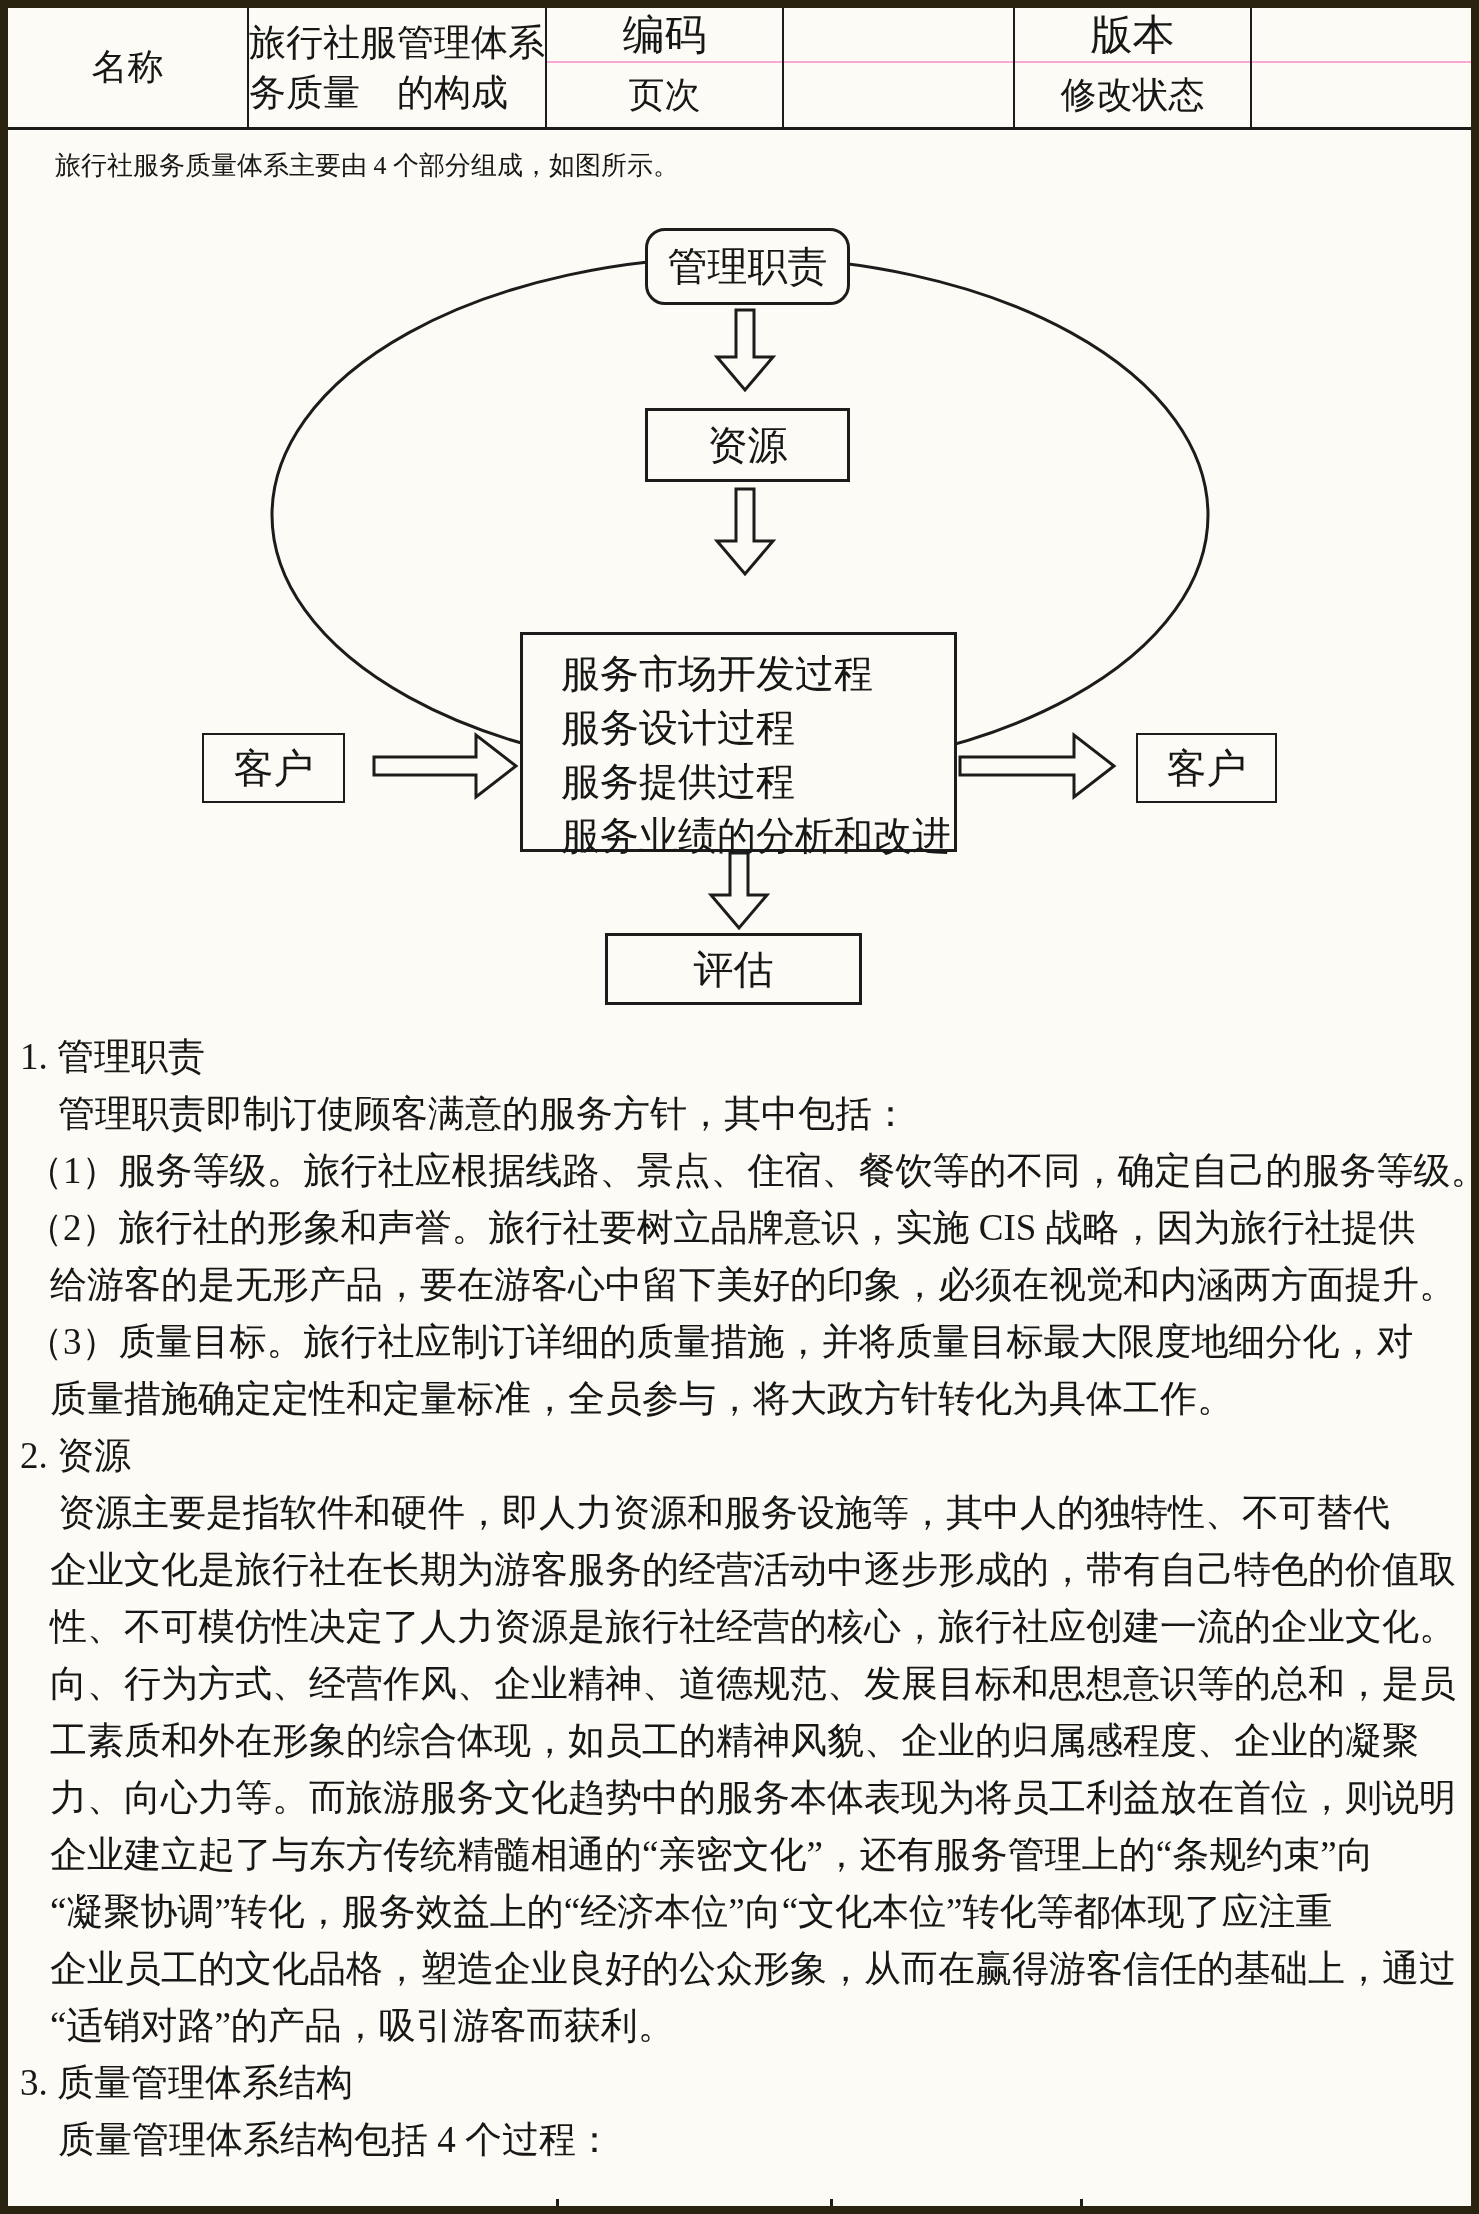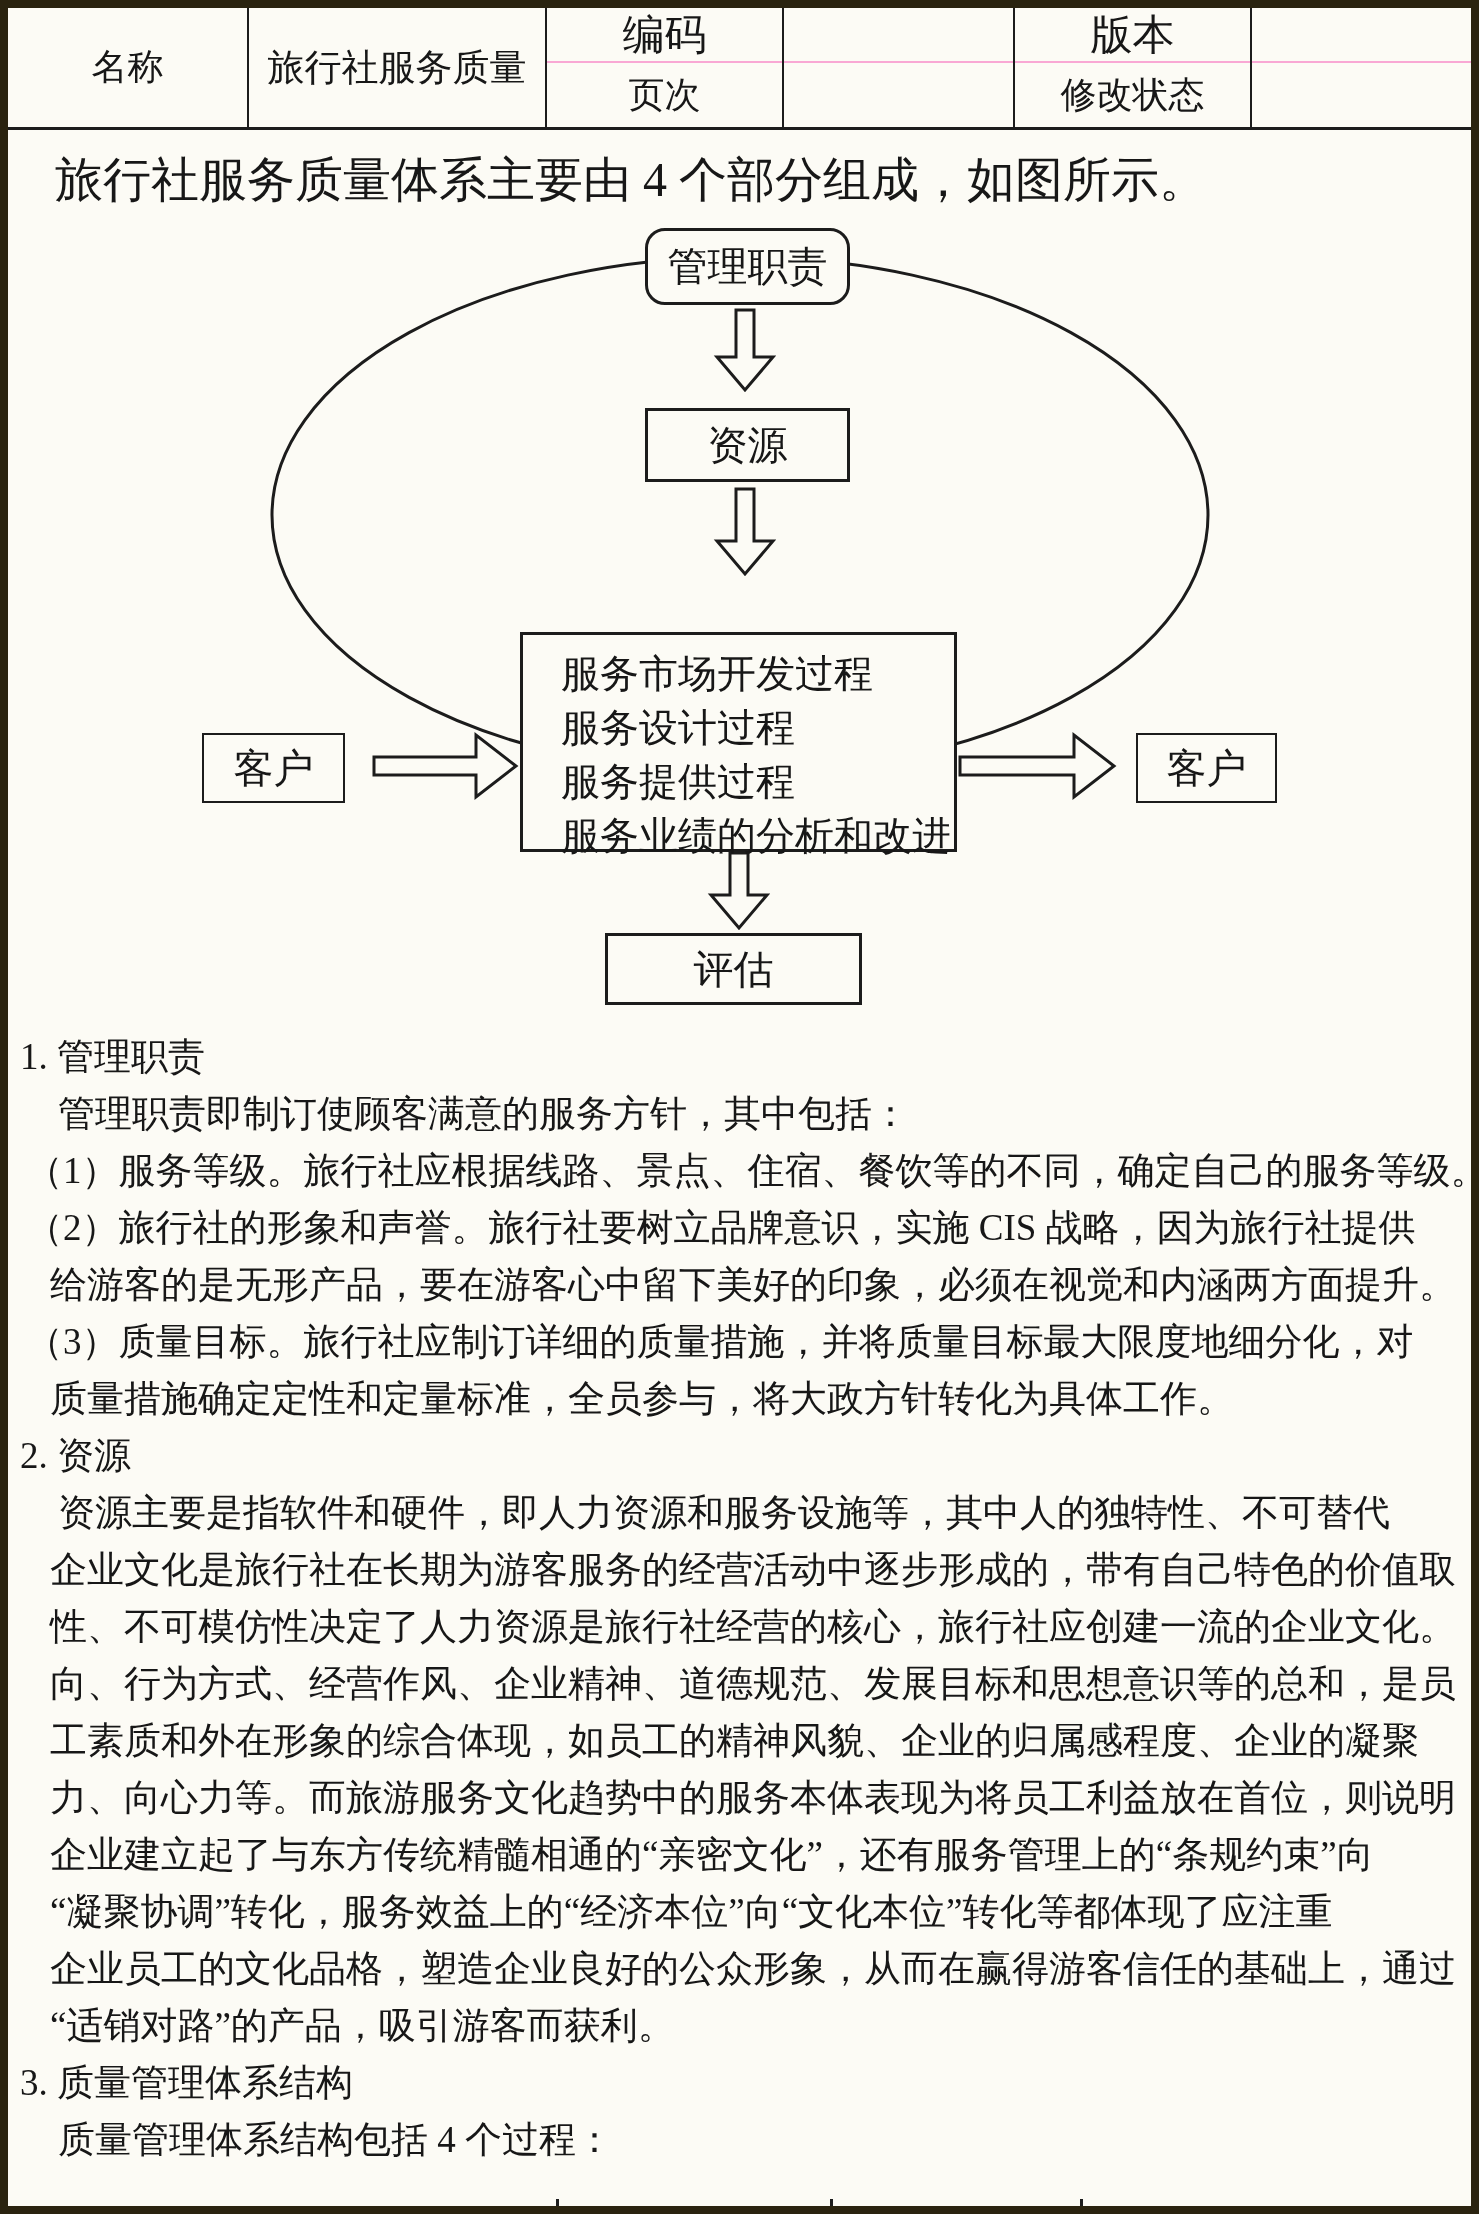--- a/index.html
+++ b/index.html
@@ -12,21 +12,21 @@
   .tcol{position:absolute;top:0;height:100%;border-left:2px solid #1c1c1c;box-sizing:border-box;}
   .tcol.first{border-left:none;}
   .cellfull{width:100%;height:100%;display:flex;align-items:center;justify-content:center;font-size:36px;}
   .two-line{display:flex;width:100%;height:100%;}
   .two-line > div{flex:1;display:flex;align-items:center;justify-content:center;font-size:37px;}
   .rr{display:flex;flex-direction:column;width:100%;height:100%;}
   .rr .r1{height:55px;border-bottom:2px solid #f9a8d4;box-sizing:border-box;display:flex;align-items:center;justify-content:center;font-size:42px;}
   .rr .r2{flex:1;display:flex;align-items:center;justify-content:center;font-size:36px;}
 
   
-  #intro{position:absolute;left:55px;top:148px;font-size:48px;white-space:nowrap;}
+  #intro{position:absolute;left:55px;top:148px;font-size:26px;white-space:nowrap;}
 
   
   #diagram-svg{position:absolute;left:0;top:0;}
   .dbox{position:absolute;background:#fcfbf5;border:3px solid #1c1c1c;box-sizing:border-box;
         display:flex;align-items:center;justify-content:center;font-size:40px;}
   #process-box{align-items:flex-start;justify-content:flex-start;}
   #process-lines{padding:12px 0 0 38px;font-size:39px;line-height:54px;white-space:nowrap;}
 
   
   #body-text{position:absolute;left:0;top:1028px;width:1471px;}
@@ -45,20 +45,21 @@
 <div id="page">
   <div id="paper"></div>
 
   <div id="htable">
     <div class="tcol first" style="left:0;width:239px;">
       <div class="cellfull">名称</div>
     </div>
     <div class="tcol" style="left:239px;width:298px;">
       <div class="two-line">
         <div>旅行社服务质量</div>
+        <div>管理体系的构成</div>
       </div>
     </div>
     <div class="tcol" style="left:537px;width:237px;">
       <div class="rr">
         <div class="r1">编码</div>
         <div class="r2">页次</div>
       </div>
     </div>
     <div class="tcol" style="left:774px;width:231px;">
       <div class="rr">

